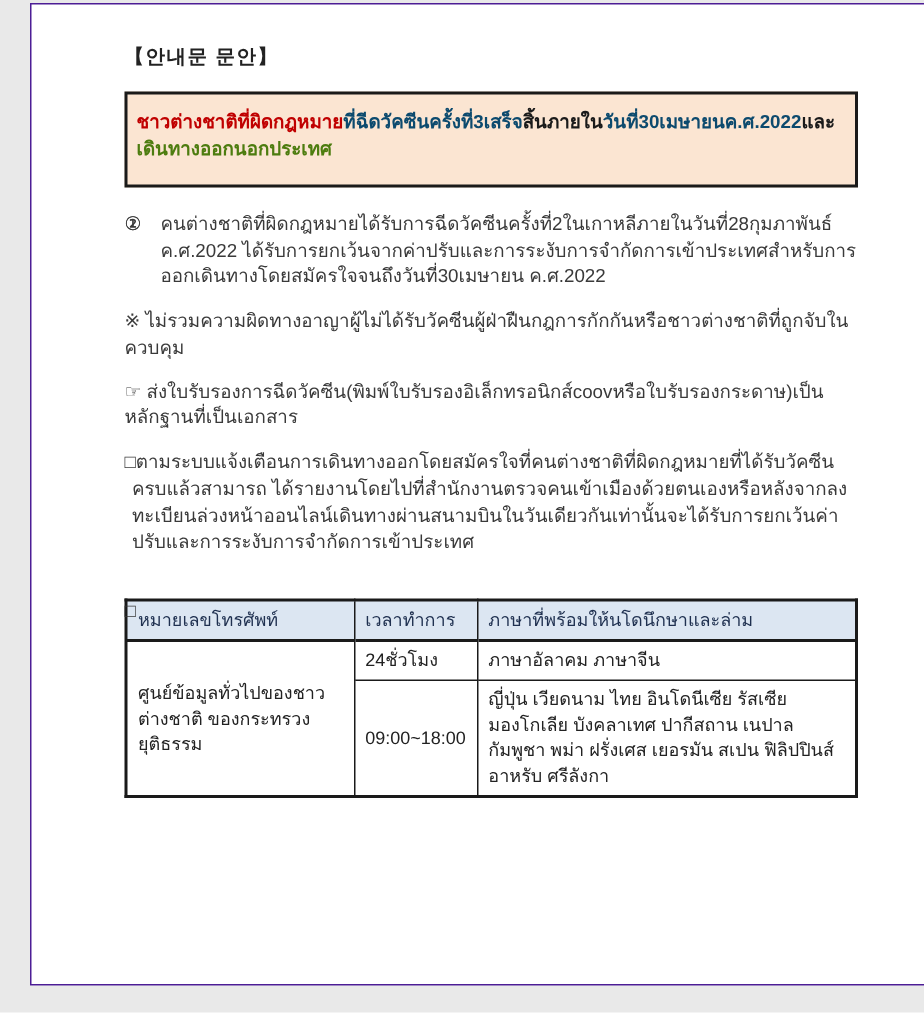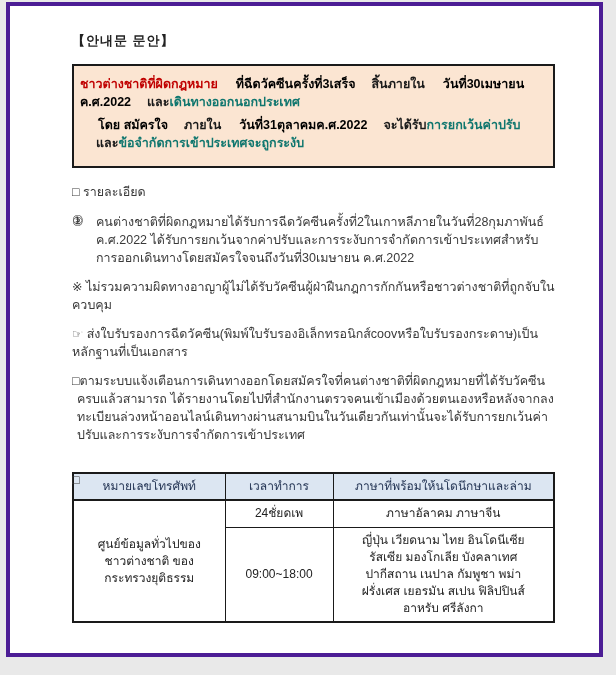--- a/index.html
+++ b/index.html
@@ -3,24 +3,24 @@
 <meta charset="utf-8">
 <style>
   html,body{margin:0;padding:0;}
   body{
     width:616px;height:675px;
     background:#e9e9e9;
     font-family:"Liberation Sans","DejaVu Sans",sans-serif;
     position:relative;overflow:hidden;
   }
   .page{
-    position:absolute;left:6px;top:2px;
+    position:absolute;left:20px;top:2px;
     width:597px;height:655px;
     background:#ffffff;
-    border:4px solid #4c1d95;
+    border:1px solid #4c1d95;
     box-sizing:border-box;
     overflow:hidden;
   }
   .content{
     padding:26px 44px 0 62px;
     color:#3a3a3a;
     font-size:12.5px;
     line-height:1.42;
   }
   .doc-title{
@@ -29,23 +29,23 @@
   }
   .notice-box{
     background:#fbe5d2;
     border:2px solid #1a1a1a;
     padding:7px 6px 9px 6px;
     margin-bottom:16px;
     font-size:12.5px;font-weight:bold;
   }
   .box-line{margin:3px 0 5px 0;}
   .c-rdk{color:#c00000;margin-top:23px;}
-  .c-rd{color:#000000;padding-left:18px;}
-  .c-bk{color:#1a1a1a;padding-left:16px;}
-  .c-bl{color:#0f766e;text-align:right;}
+  .c-rd{color:#0c4a6e;}
+  .c-bk{color:#1a1a1a;}
+  .c-bl{color:#4d7c0f;text-align:right;}
   .section-heading{margin:0 0 10px 0;}
   .num-item{
     position:relative;
     padding-left:24px;
     margin:0 0 12px 0;
   }
   .num-item .marker{
     position:absolute;left:0;top:0;
   }
   .note-line{margin:0 0 11px 0;}
@@ -58,22 +58,22 @@
   .contact-item .marker{position:absolute;left:0;top:0;}
   table.info{
     border-collapse:collapse;
     width:100%;
     font-size:12px;
     color:#222;
     margin-bottom:8px;
   }
   table.info th, table.info td{
     border:1px solid #1a1a1a;
-    padding:4px 20px;
-    text-align:center;
+    padding:4px 7px;
+    text-align:left;
     font-weight:normal;
     vertical-align:middle;
     box-sizing:border-box;
   }
   table.info{border:2px solid #1a1a1a;}
   table.info thead th{
     background:#dce6f2;
     border-bottom:2px solid #1a1a1a;
     height:26px;
     color:#1f3050;
@@ -90,26 +90,22 @@
 
 <div class="page">
   <div class="content">
 
     <div class="doc-title">【안내문 문안】</div>
 
     <div class="notice-box">
       <div class="box-line">
         <span class="c-rdk">ชาวต่างชาติที่ผิดกฎหมาย</span><span class="c-rd">ที่ฉีดวัคซีนครั้งที่3เสร็จ</span><span class="c-bk">สิ้นภายใน</span><span class="c-rd">วันที่30เมษายนค.ศ.2022</span><span class="c-bk">และ</span><span class="c-bl">เดินทางออกนอกประเทศ</span>
       </div>
-      <div class="box-line">
-        <span class="c-rd">โดย สมัครใจ</span><span class="c-bk">ภายใน</span><span class="c-rd">วันที่31ตุลาคมค.ศ.2022</span><span class="c-bk">จะได้รับ</span><span class="c-bl">การยกเว้นค่าปรับ</span><span class="c-bk">และ</span><span class="c-bl">ข้อจำกัดการเข้าประเทศจะถูกระงับ</span>
-      </div>
     </div>
 
-    <div class="section-heading">□ รายละเอียด</div>
 
     <div class="num-item">
       <span class="marker">①</span>
     </div>
 
     <div class="num-item">
       <span class="marker">②</span>
       <span>คนต่างชาติที่ผิดกฎหมายได้รับการฉีดวัคซีนครั้งที่2ในเกาหลีภายในวันที่28กุมภาพันธ์  ค.ศ.2022  ได้รับการยกเว้นจากค่าปรับและการระงับการจำกัดการเข้าประเทศสำหรับการออกเดินทางโดยสมัครใจจนถึงวันที่30เมษายน ค.ศ.2022</span>
     </div>
 
@@ -128,21 +124,21 @@
       <thead>
         <tr>
           <th class="col-phone">หมายเลขโทรศัพท์</th>
           <th class="col-hours">เวลาทำการ</th>
           <th>ภาษาที่พร้อมให้นโดนึกษาและล่าม</th>
         </tr>
       </thead>
       <tbody>
         <tr>
           <td rowspan="2">ศูนย์ข้อมูลทั่วไปของชาวต่างชาติ ของกระทรวงยุติธรรม</td>
-          <td class="hours-top">24ชั่ยดเพ</td>
+          <td class="hours-top">24ชั่วโมง</td>
           <td class="langs-top">ภาษาอัลาคม ภาษาจีน</td>
         </tr>
         <tr>
           <td class="hours-bot">09:00~18:00</td>
           <td class="langs-bot">ญี่ปุ่น เวียดนาม ไทย อินโดนีเซีย รัสเซีย มองโกเลีย บังคลาเทศ ปากีสถาน เนปาล กัมพูชา พม่า ฝรั่งเศส เยอรมัน สเปน ฟิลิปปินส์ อาหรับ ศรีลังกา</td>
         </tr>
       </tbody>
     </table>
 
   </div>

